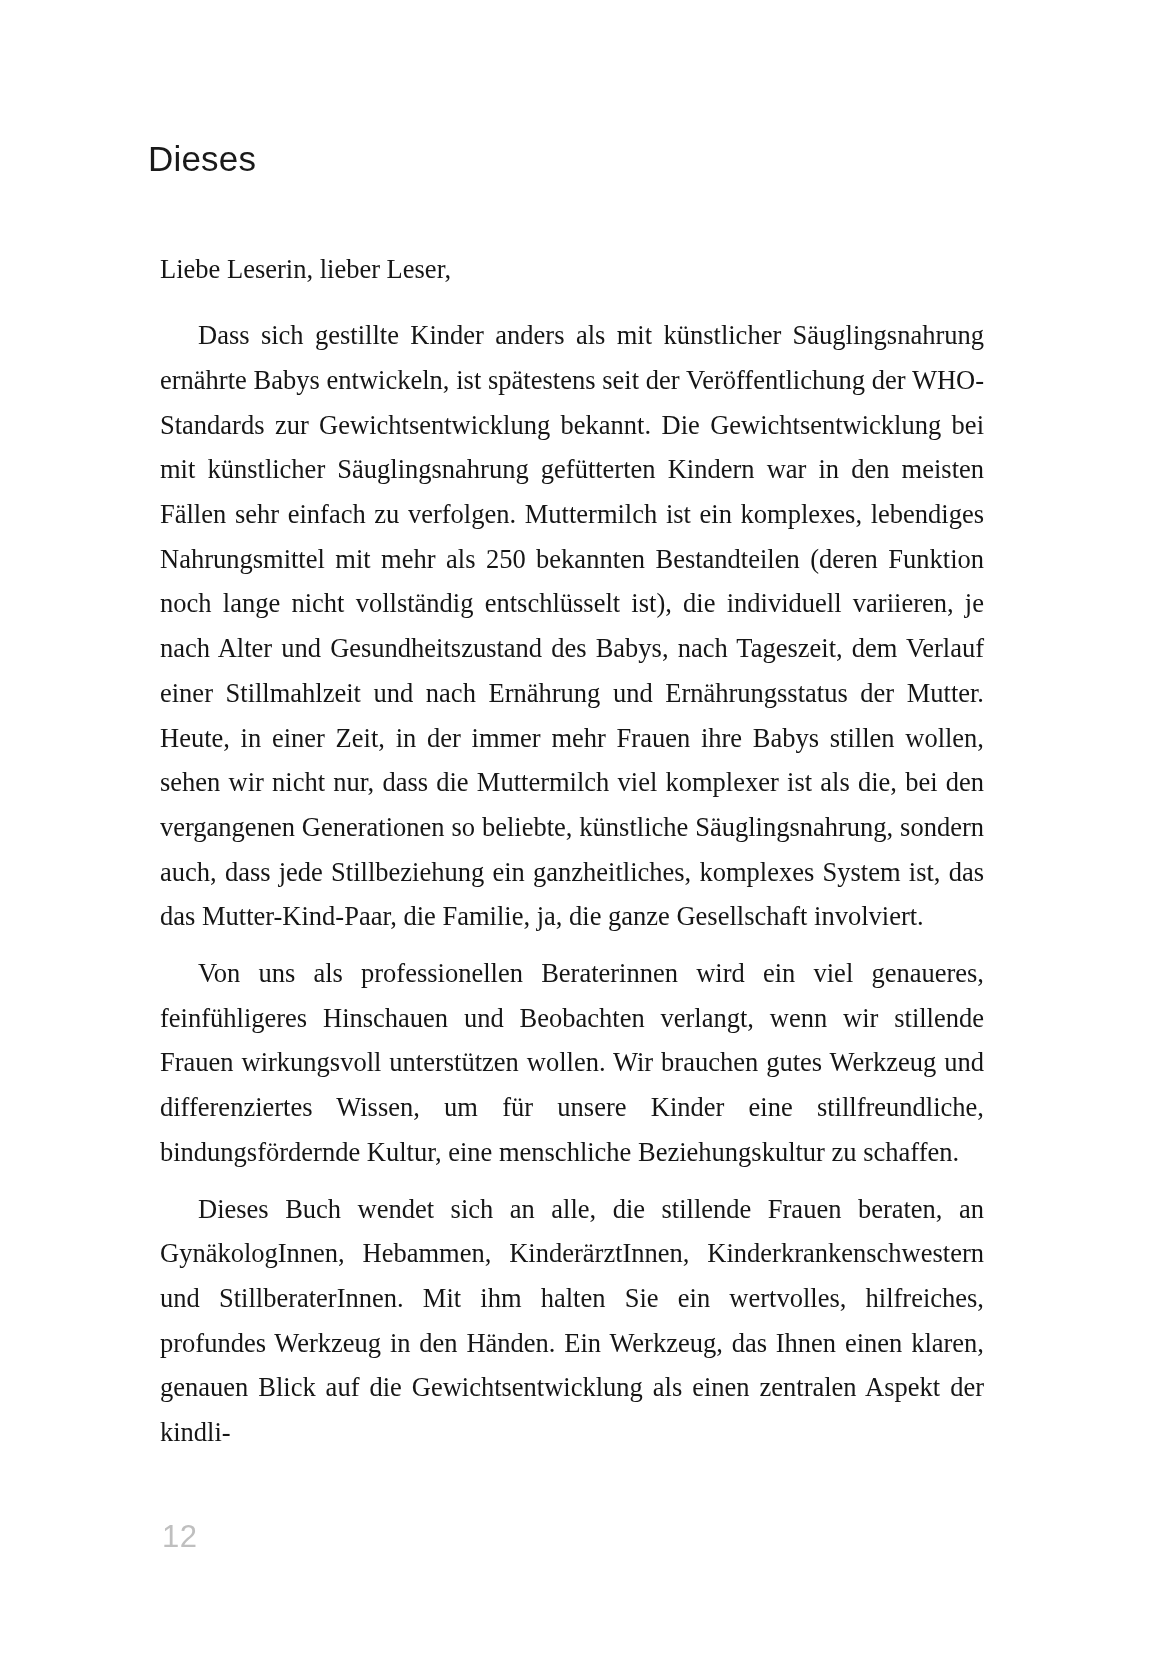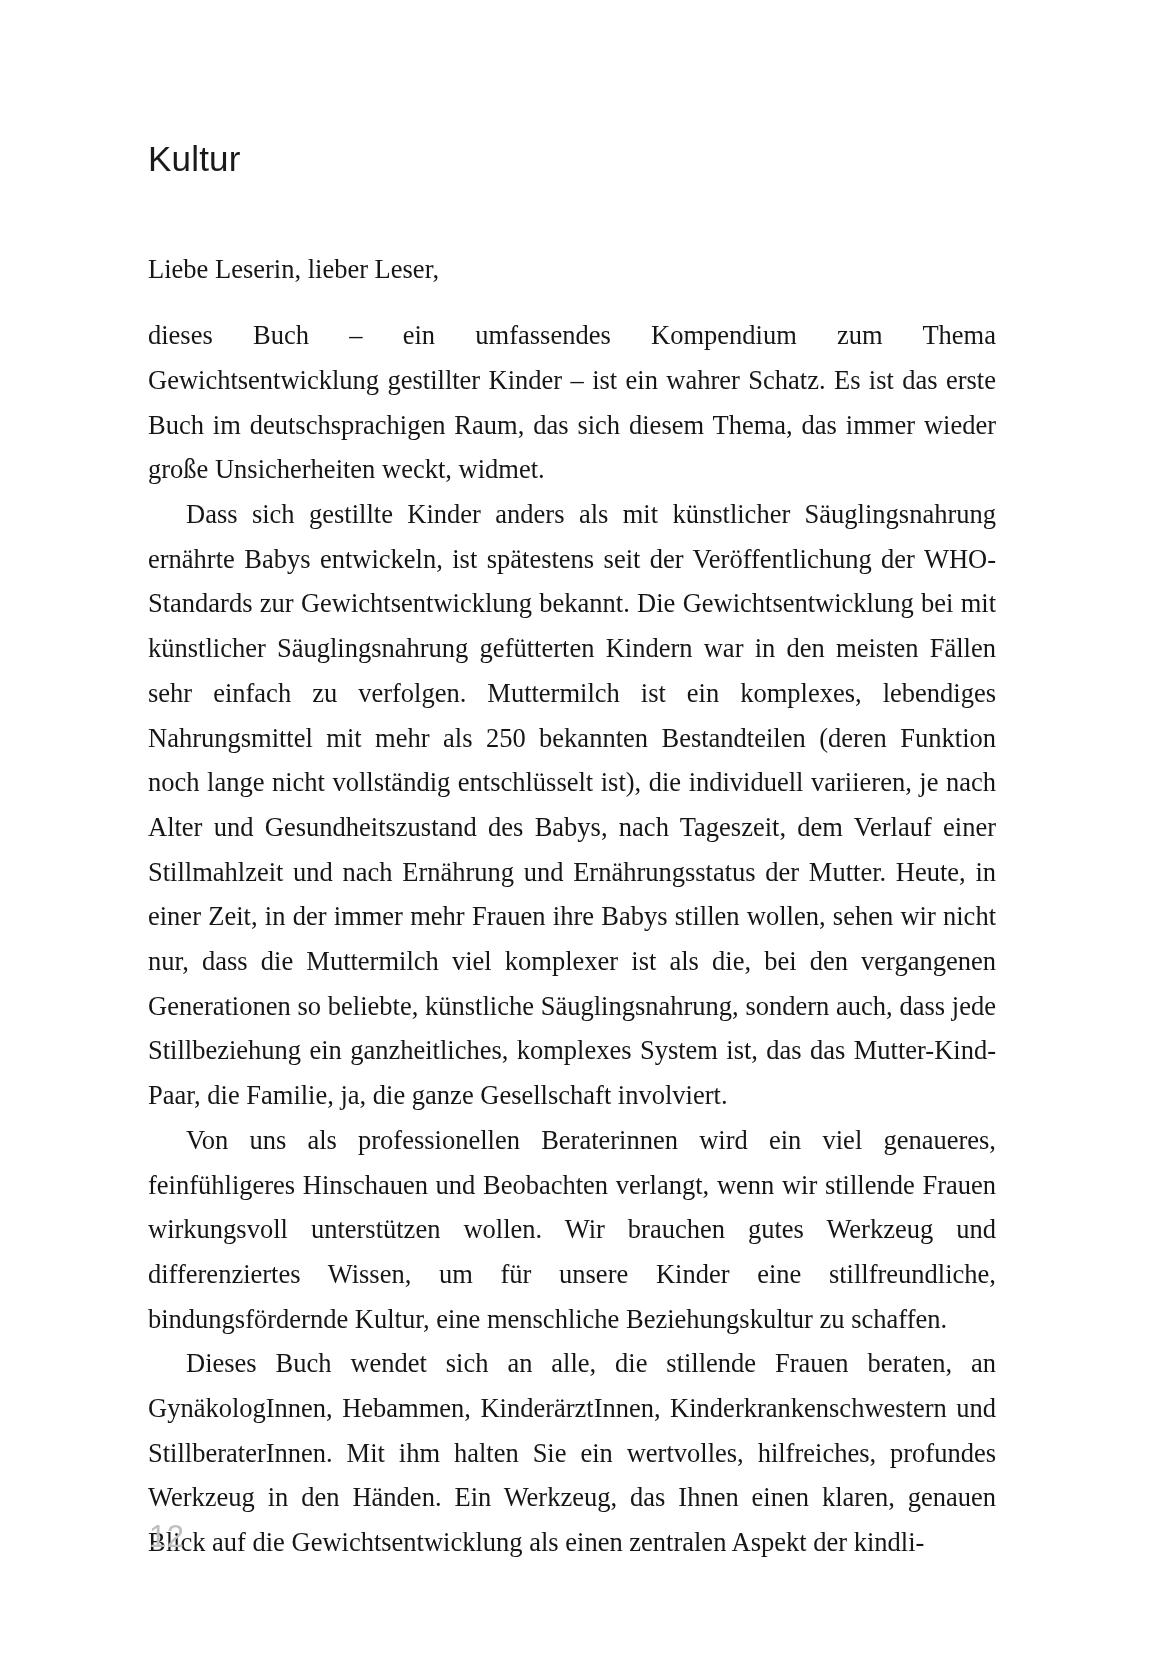--- a/index.html
+++ b/index.html
@@ -31,59 +31,58 @@
     margin: 0 0 68px 0;
     line-height: 1.1;
   }
   .body-text {
     font-family: "Liberation Serif", serif;
     font-size: 26.5px;
     line-height: 44.7px;
     color: #161616;
     text-align: justify;
     text-justify: inter-word;
-    margin: 0;
+    margin: 12px;
     -webkit-hyphens: none;
     hyphens: none;
   }
   .body-text.salutation {
     text-align: left;
     margin-bottom: 22px;
   }
   .body-text.indented {
     text-indent: 38px;
     font-family: Liberation Serif, serif;
   }
   .body-text.last-para {
     text-align: justify;
   }
   .folio {
     position: absolute;
-    left: 149px;
+    left: 162px;
     top: 1521px;
     font-family: "Liberation Sans", sans-serif;
     font-size: 31px;
     font-weight: 400;
     color: #bfbfbf;
     letter-spacing: 0.5px;
     line-height: 1;
   }
 </style>
 </head>
 <body>
 
 <div class="page">
 
   <div class="content">
 
-    <h1 class="chapter-title">Kultur</h1>
+    <h1 class="chapter-title">Dieses</h1>
 
     <p class="body-text salutation">Liebe Leserin, lieber Leser,</p>
 
-    <p class="body-text">dieses Buch – ein umfassendes Kompendium zum Thema Gewichtsentwicklung gestillter Kinder – ist ein wahrer Schatz. Es ist das erste Buch im deutschsprachigen Raum, das sich diesem Thema, das immer wieder große Unsicherheiten weckt, widmet.</p>
 
     <p class="body-text indented">Dass sich gestillte Kinder anders als mit künstlicher Säuglingsnahrung ernährte Babys entwickeln, ist spätestens seit der Veröffentlichung der WHO-Standards zur Gewichtsentwicklung bekannt. Die Gewichtsentwicklung bei mit künstlicher Säuglingsnahrung gefütterten Kindern war in den meisten Fällen sehr einfach zu verfolgen. Muttermilch ist ein komplexes, lebendiges Nahrungsmittel mit mehr als 250 bekannten Bestandteilen (deren Funktion noch lange nicht vollständig entschlüsselt ist), die individuell variieren, je nach Alter und Gesundheitszustand des Babys, nach Tageszeit, dem Verlauf einer Stillmahlzeit und nach Ernährung und Ernährungsstatus der Mutter. Heute, in einer Zeit, in der immer mehr Frauen ihre Babys stillen wollen, sehen wir nicht nur, dass die Muttermilch viel komplexer ist als die, bei den vergangenen Generationen so beliebte, künstliche Säuglingsnahrung, sondern auch, dass jede Stillbeziehung ein ganzheitliches, komplexes System ist, das das Mutter-Kind-Paar, die Familie, ja, die ganze Gesellschaft involviert.</p>
 
     <p class="body-text indented">Von uns als professionellen Beraterinnen wird ein viel genaueres, feinfühligeres Hinschauen und Beobachten verlangt, wenn wir stillende Frauen wirkungsvoll unterstützen wollen. Wir brauchen gutes Werkzeug und differenziertes Wissen, um für unsere Kinder eine stillfreundliche, bindungsfördernde Kultur, eine menschliche Beziehungskultur zu schaffen.</p>
 
     <p class="body-text indented last-para">Dieses Buch wendet sich an alle, die stillende Frauen beraten, an GynäkologInnen, Hebammen, KinderärztInnen, Kinderkrankenschwestern und StillberaterInnen. Mit ihm halten Sie ein wertvolles, hilfreiches, profundes Werkzeug in den Händen. Ein Werkzeug, das Ihnen einen klaren, genauen Blick auf die Gewichtsentwicklung als einen zentralen Aspekt der kindli-</p>
 
   </div>
 
   <div class="folio">12</div>

